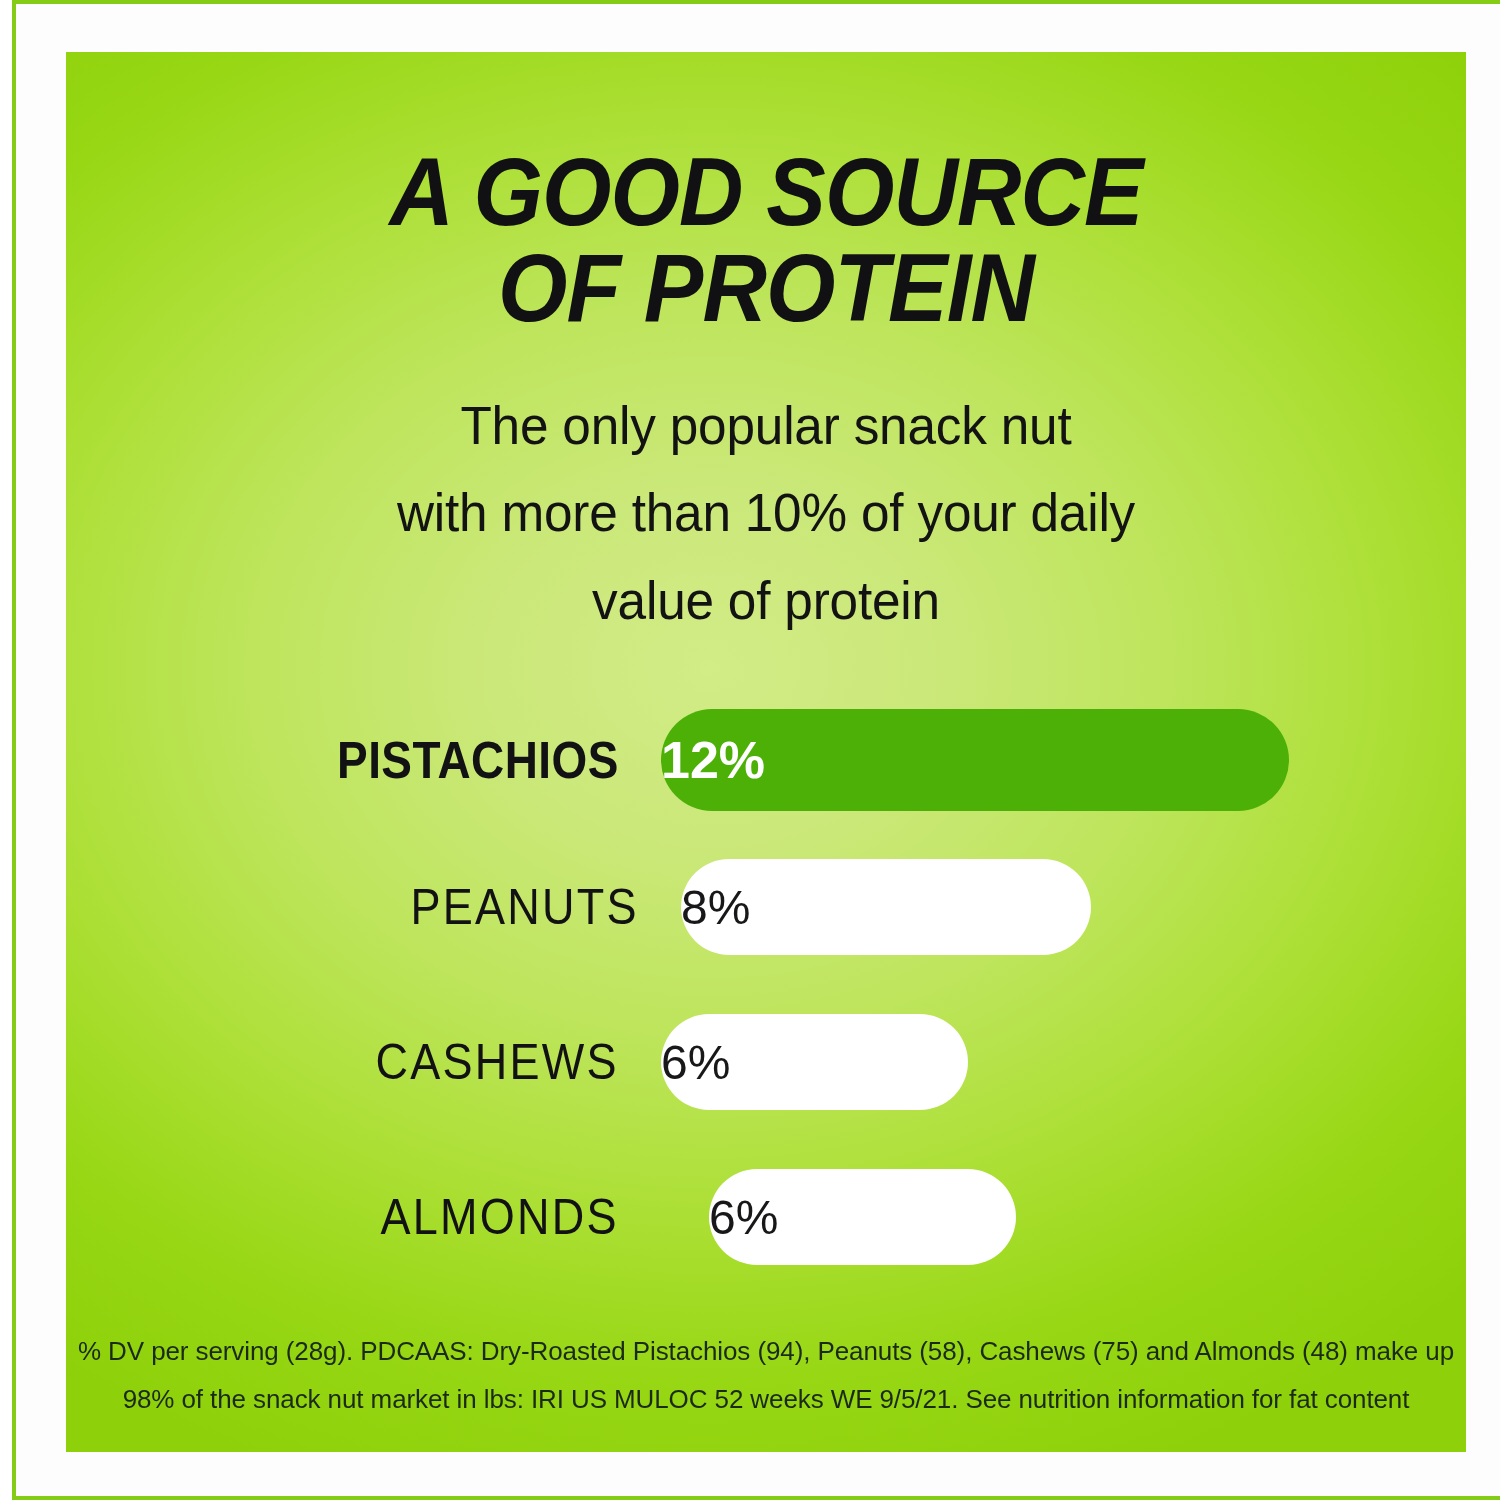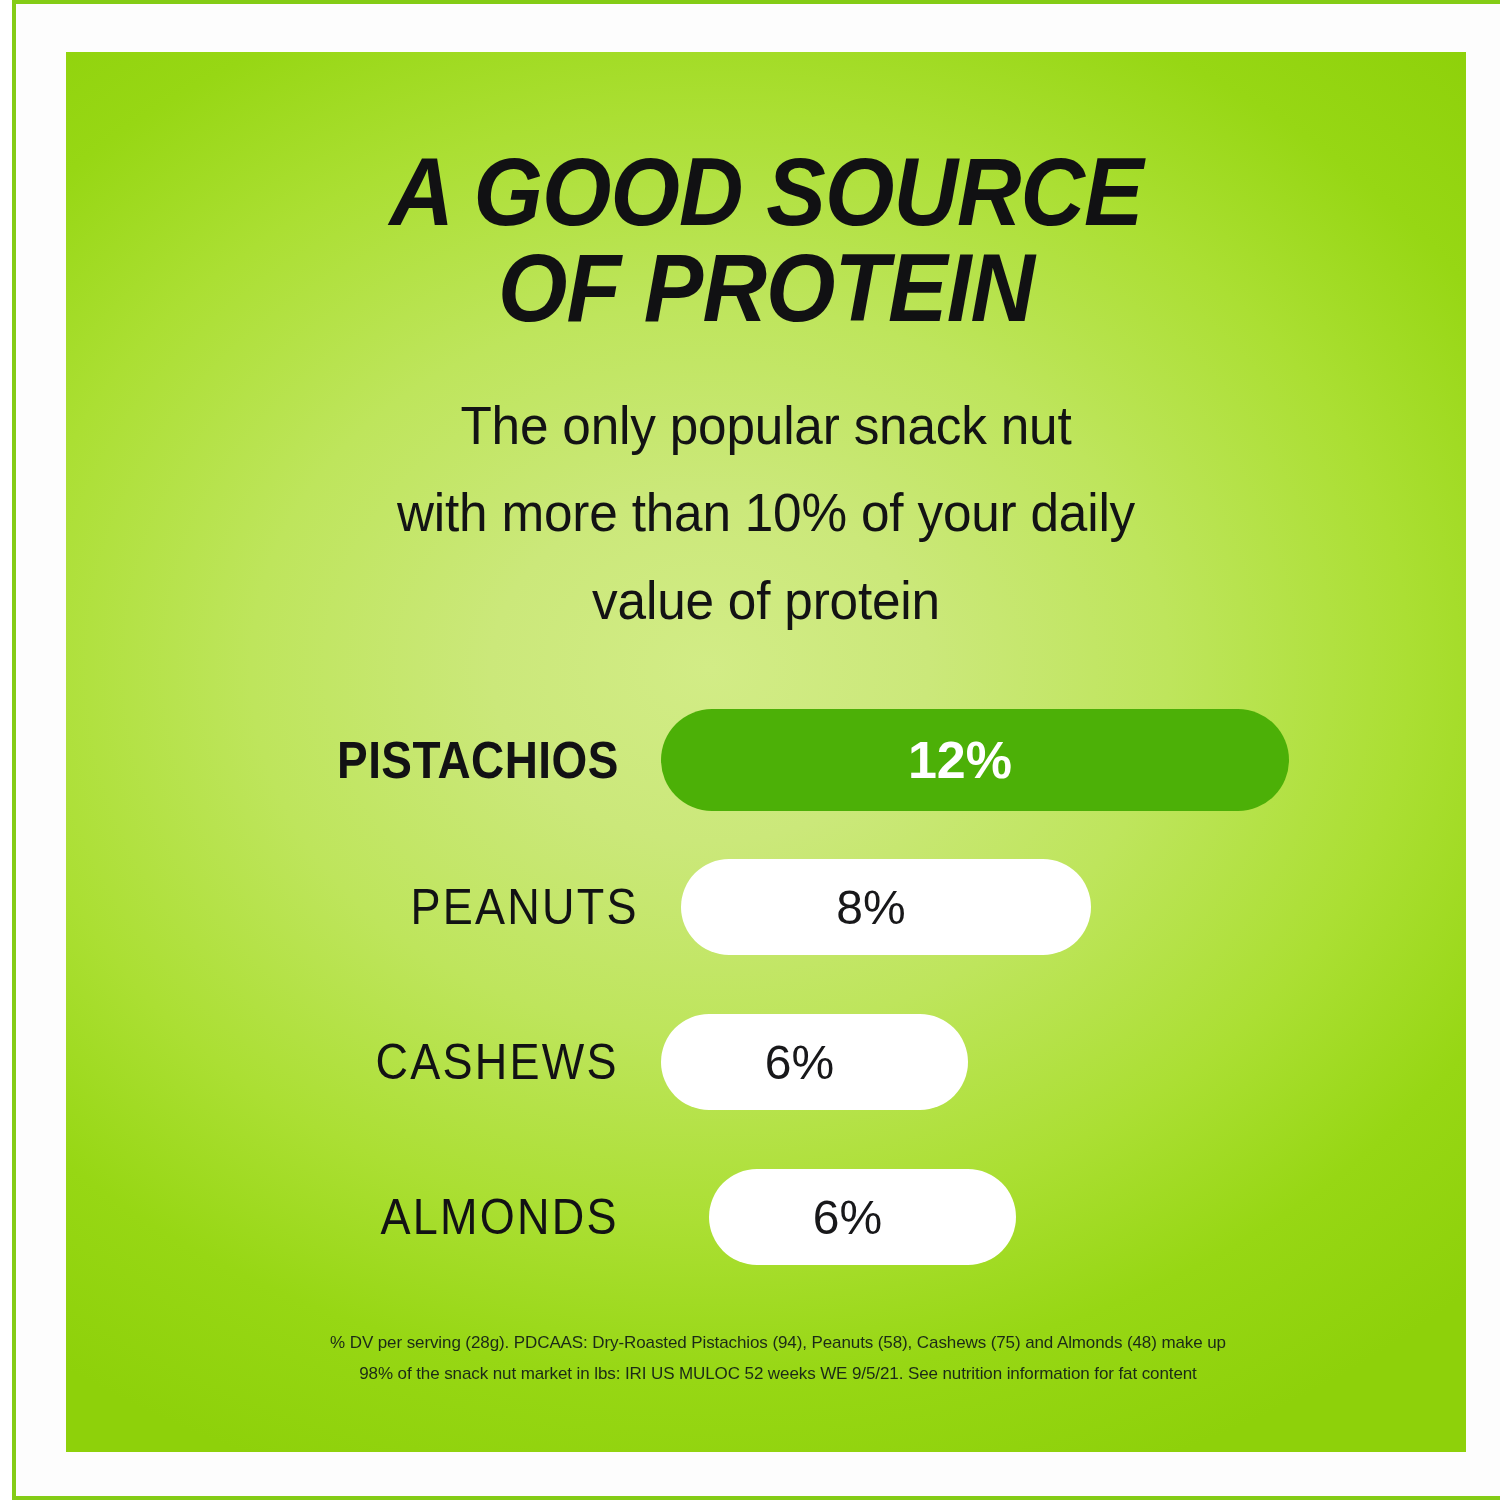--- a/index.html
+++ b/index.html
@@ -113,21 +113,21 @@
     color: #121214;
     font-family: "Liberation Sans", sans-serif;
     white-space: nowrap;
     transform: scaleX(0.9);
     transform-origin: 100% 50%;
   }
   .bar-track {
     position: relative;
     display: flex;
     align-items: center;
-    justify-content: center;
+    justify-content: flex-start;
     border-radius: 999px;
     box-sizing: border-box;
   }
   .bar-value {
     font-family: "Liberation Sans", sans-serif;
     white-space: nowrap;
   }
 
   
   .bar-row.is-highlight {
@@ -173,27 +173,27 @@
   #row-cashews  { top: 322px; }
   #row-almonds  { top: 477px; gap: 48px; }
 
   #row-peanuts .bar-track  { width: 410px; }
   #row-cashews .bar-track  { width: 307px; }
   #row-almonds .bar-track  { width: 307px; }
 
   
   #footnote {
     position: absolute;
-    left: 12px;
+    left: 0;
     top: 1275px;
     width: 1400px;
     text-align: center;
     color: #1b2a17;
     font-family: "Liberation Sans", sans-serif;
-    font-size: 17px;
+    font-size: 26px;
     line-height: 1.85;
     letter-spacing: -0.1px;
   }
   #footnote .fn-line {
     display: block;
     white-space: nowrap;
   }
 </style>
 </head>
 <body>

